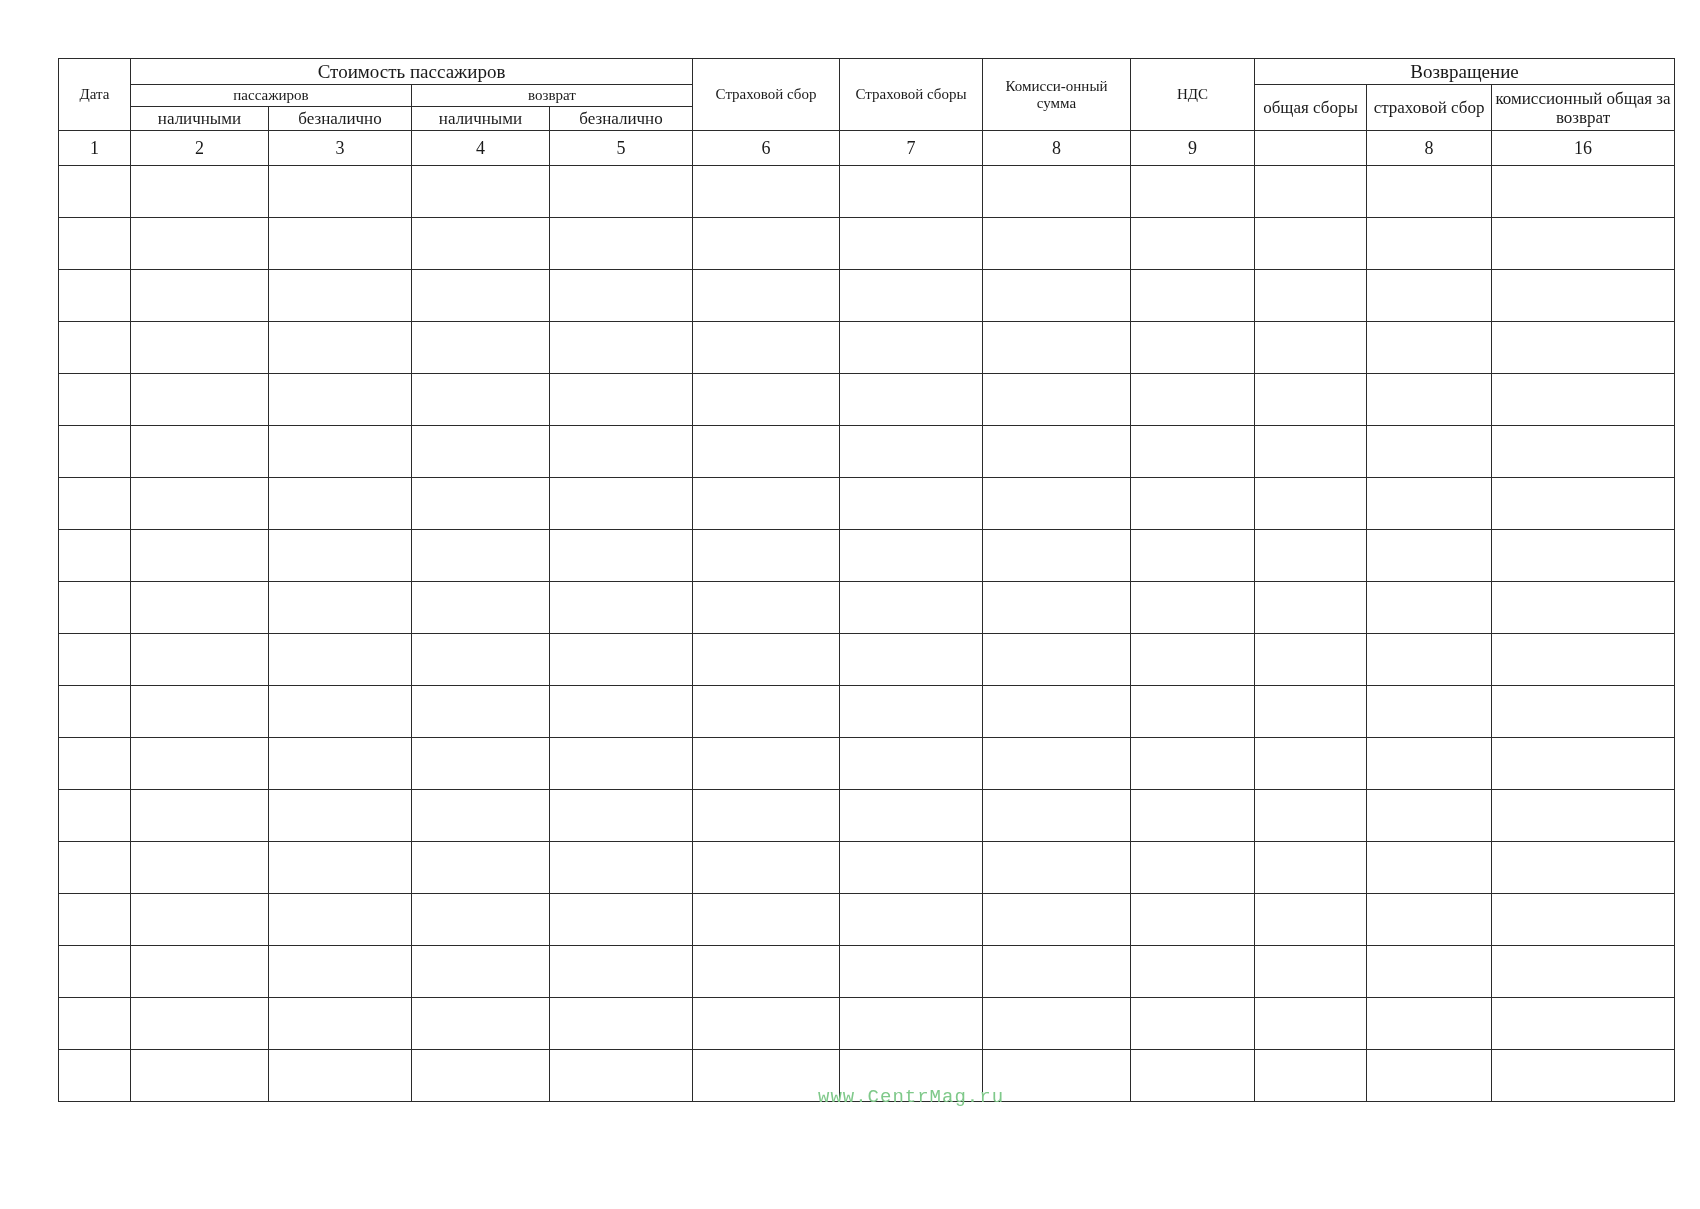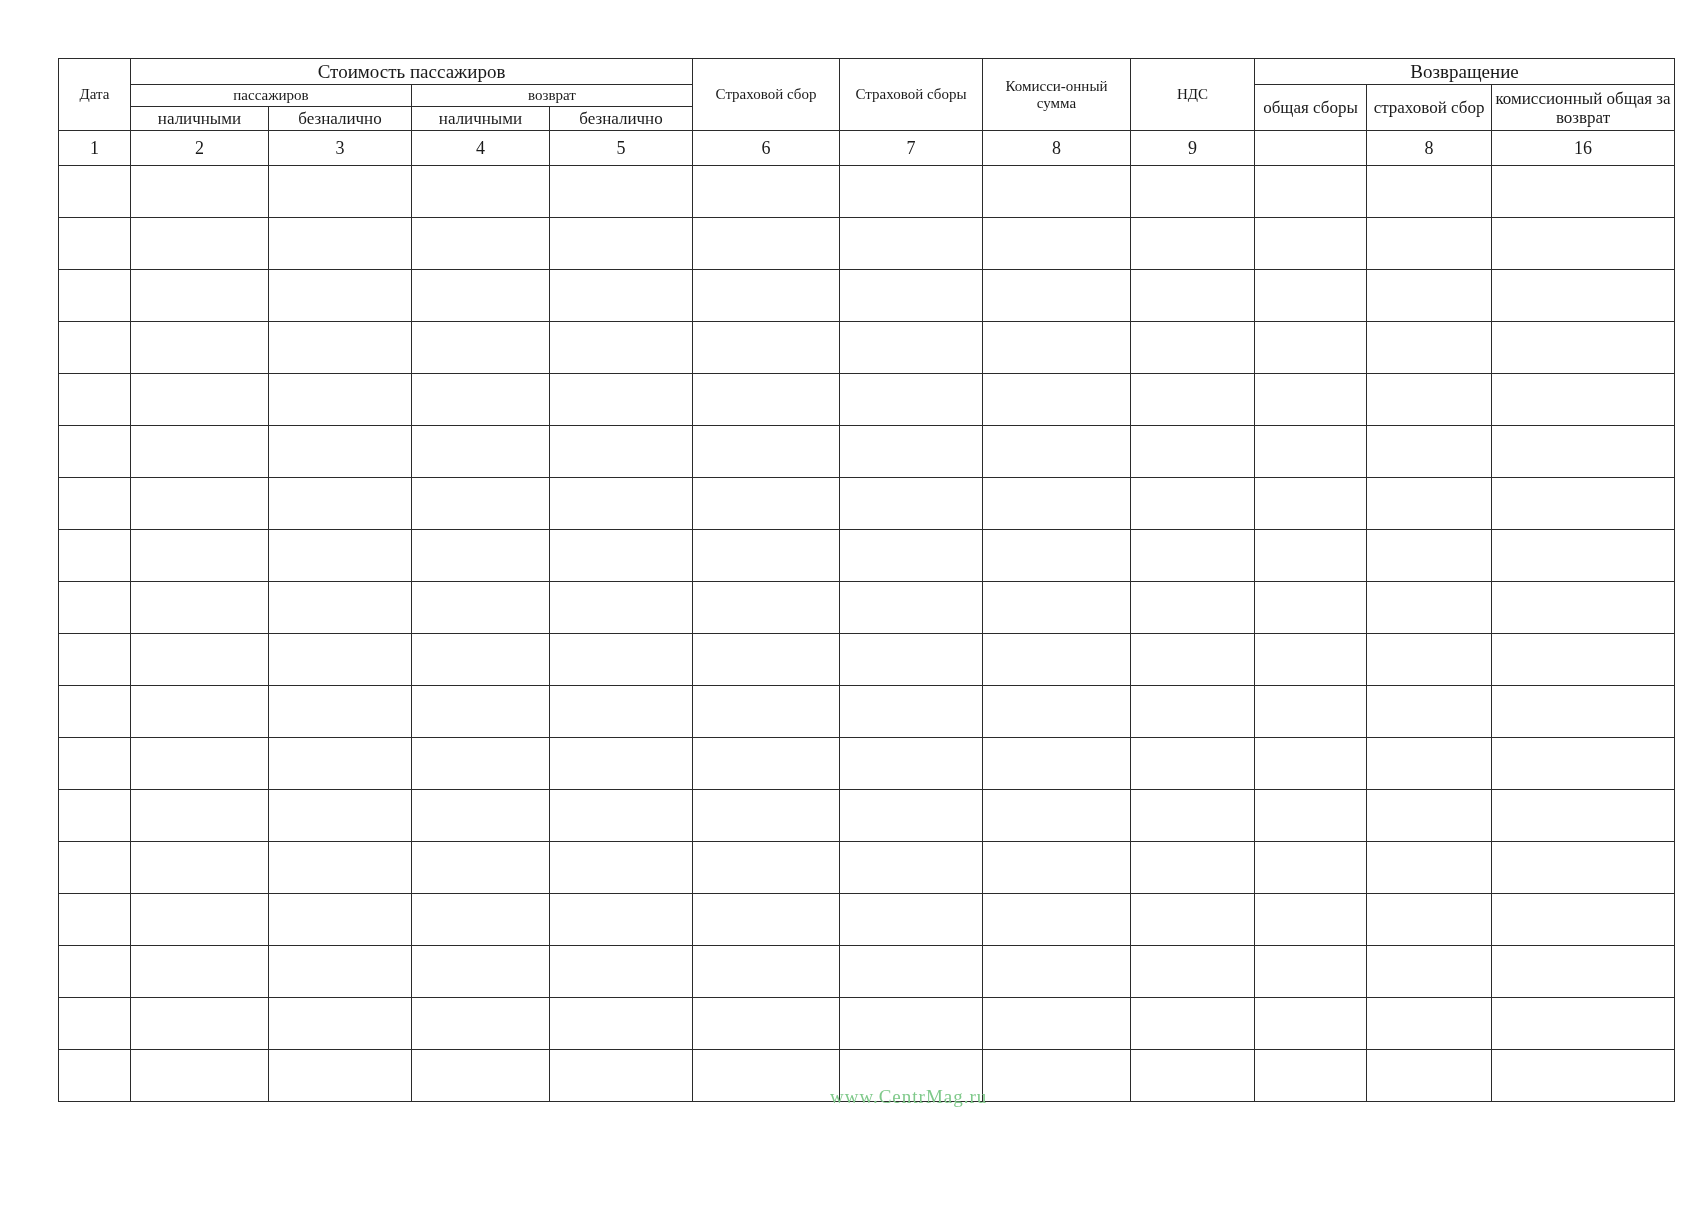--- a/index.html
+++ b/index.html
@@ -49,26 +49,25 @@
     font-size: 18px;
     height: 30px;
   }
   .datarow td {
     height: 47px;
   }
   .watermark {
     position: absolute;
     left: 760px;
     top: 1028px;
-    font-family: Liberation Serif, serif;
+    font-family: Liberation Mono, monospace;
     font-size: 19px;
     color: #7fc98a;
     letter-spacing: 1px;
     white-space: nowrap;
-    margin-left: 12px;
   }
   
   col.c-date   { width: 72px; }
   col.c-2      { width: 138px; }
   col.c-3      { width: 143px; }
   col.c-4      { width: 138px; }
   col.c-5      { width: 143px; }
   col.c-6      { width: 147px; }
   col.c-7      { width: 143px; }
   col.c-8      { width: 148px; }

